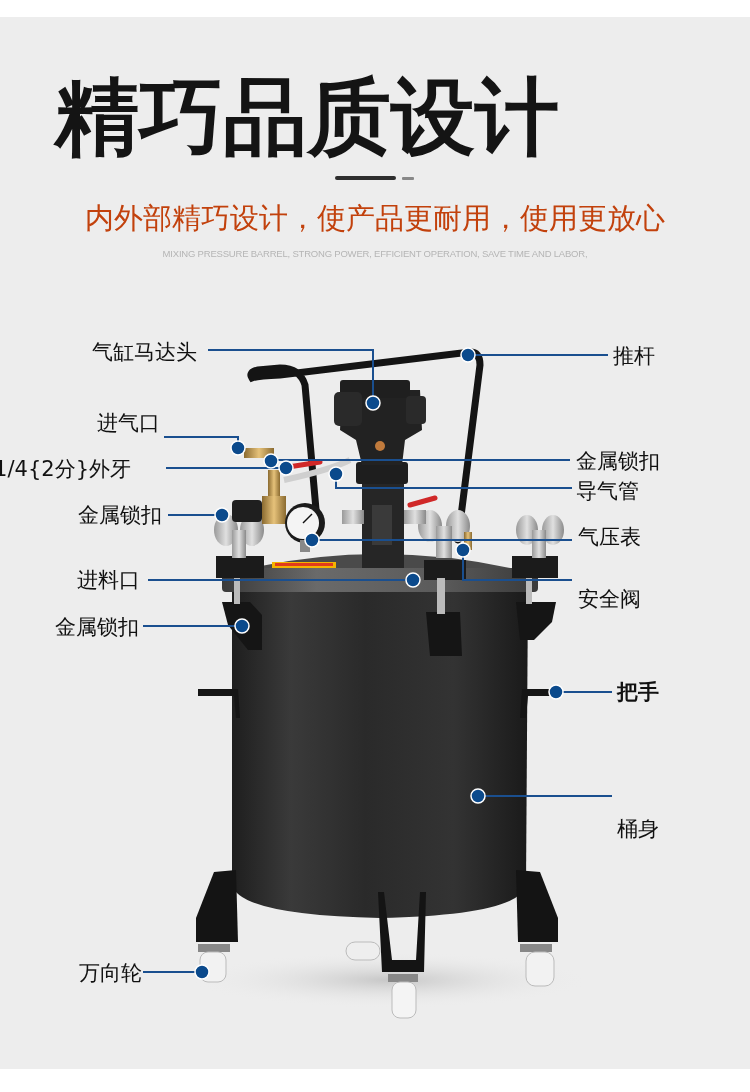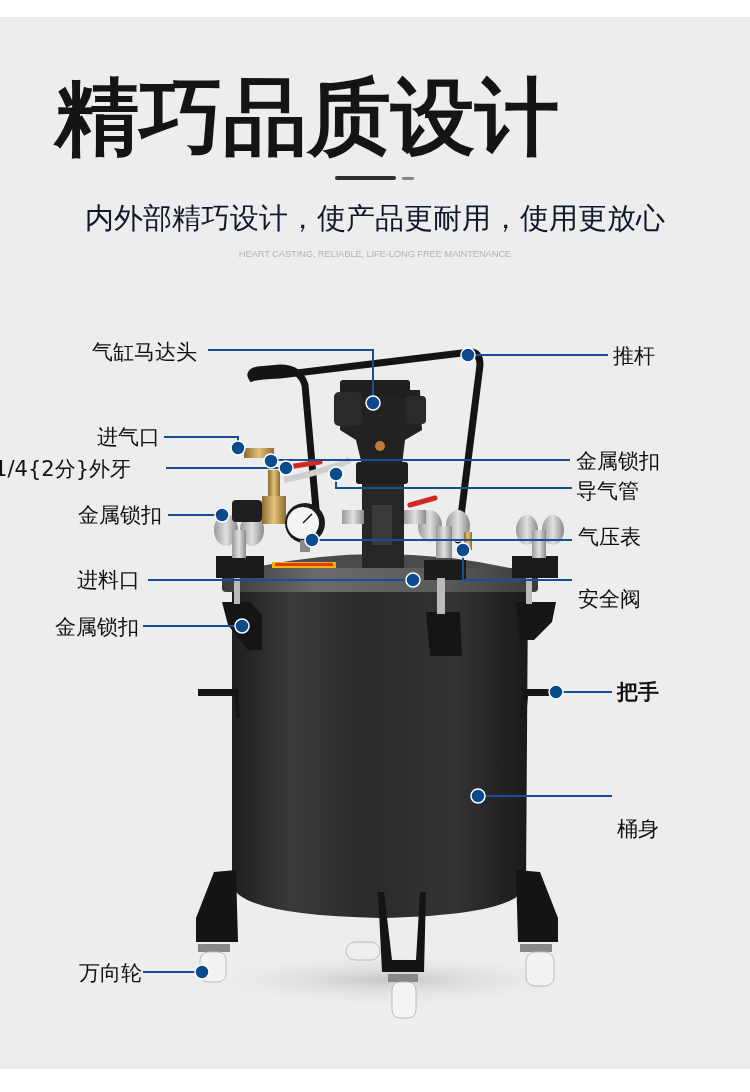--- a/index.html
+++ b/index.html
@@ -11,21 +11,21 @@
     }
     .title {
       position: absolute; left: 0; top: 72px; width: 614px; text-align: center;
       font-size: 84px; font-weight: bold; color: #141414; letter-spacing: 0px;
       line-height: 90px;
     }
     .divider-long { position: absolute; left: 335px; top: 176px; width: 61px; height: 4px; background: #2e2e2e; border-radius: 2px; }
     .divider-short { position: absolute; left: 402px; top: 177px; width: 12px; height: 3px; background: #888; border-radius: 1px; }
     .subtitle {
       position: absolute; left: 0; top: 198px; width: 750px; text-align: center;
-      font-size: 29px; color: #0f172a; line-height: 40px;
+      font-size: 29px; color: #c2410c; line-height: 40px;
     }
     .en-desc {
       position: absolute; left: 0; top: 245px; width: 750px; text-align: center;
       font-family: "Liberation Sans", sans-serif;
       font-size: 9.5px; color: #b5b5b5; line-height: 17px; letter-spacing: -0.2px;
     }
     .label {
       position: absolute; font-size: 21px; color: #111; line-height: 26px; white-space: nowrap;
     }
     .label.right { text-align: center; }
@@ -34,21 +34,21 @@
 </head>
 <body>
 
 <div class="panel"></div>
 
 <div class="title">精巧品质设计</div>
 <div class="divider-long"></div>
 <div class="divider-short"></div>
 <div class="subtitle">内外部精巧设计，使产品更耐用，使用更放心</div>
 <div class="en-desc">
-  <div>HEART CASTING, RELIABLE, LIFE-LONG FREE MAINTENANCE</div>
+  <div>MIXING PRESSURE BARREL, STRONG POWER, EFFICIENT OPERATION, SAVE TIME AND LABOR,</div>
 </div>
 
 <svg class="overlay" width="750" height="1092" viewBox="0 0 750 1092">
   <defs>
     <linearGradient id="bodyGrad" x1="0" x2="1" y1="0" y2="0">
       <stop offset="0" stop-color="#1e1e1e"></stop>
       <stop offset="0.2" stop-color="#3a3a3a"></stop>
       <stop offset="0.45" stop-color="#2a2a2a"></stop>
       <stop offset="0.75" stop-color="#333"></stop>
       <stop offset="1" stop-color="#1a1a1a"></stop>
@@ -185,21 +185,21 @@
     <circle cx="413" cy="580" r="7"></circle>
     <circle cx="242" cy="626" r="7"></circle>
     <circle cx="468" cy="355" r="7"></circle>
     <circle cx="556" cy="692" r="7"></circle>
     <circle cx="478" cy="796" r="7"></circle>
     <circle cx="202" cy="972" r="7"></circle>
   </g>
 </svg>
 
 <div class="label right" style="right:553px; top:339px;">气缸马达头</div>
-<div class="label right" style="right:590px; top:424px;">进气口</div>
+<div class="label right" style="right:590px; top:410px;">进气口</div>
 <div class="label right" style="right:619px; top:456px;">1/4{2分}外牙</div>
 <div class="label right" style="right:588px; top:502px;">金属锁扣</div>
 <div class="label right" style="right:610px; top:567px;">进料口</div>
 <div class="label right" style="right:611px; top:614px;margin-left:29px;">金属锁扣</div>
 <div class="label right" style="right:608px; top:960px;">万向轮</div>
 
 <div class="label" style="left:613px; top:343px;">推杆</div>
 <div class="label" style="left:576px; top:448px;">金属锁扣</div>
 <div class="label" style="left:576px; top:478px;">导气管</div>
 <div class="label" style="left:578px; top:524px;">气压表</div>

